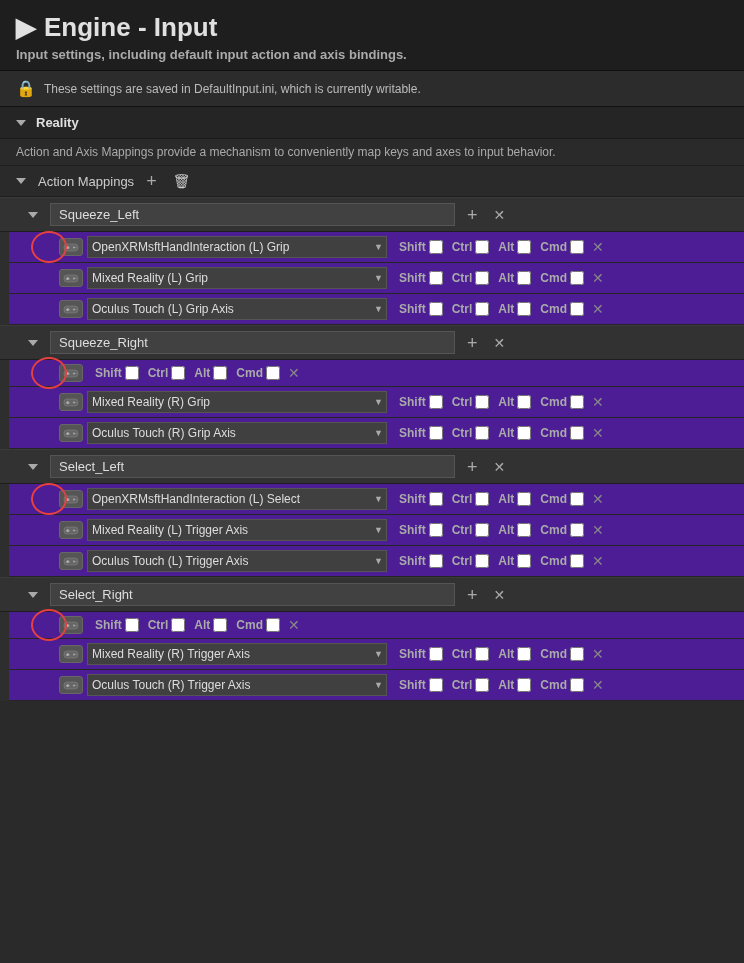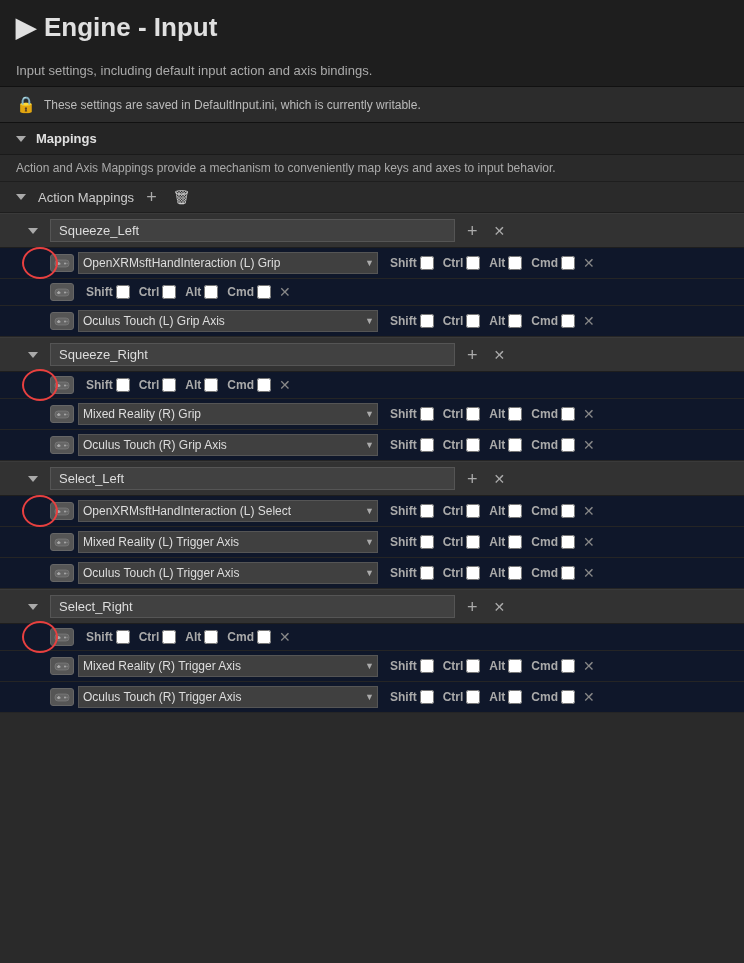--- a/index.html
+++ b/index.html
@@ -20,21 +20,22 @@
       font-size: 26px;
       font-weight: bold;
       color: #e0e0e0;
       display: flex;
       align-items: center;
       gap: 8px;
     }
     .page-subtitle {
       color: #aaa;
       font-size: 13px;
-      margin-top: 20px;
+      margin-top: 4px;
+      font-weight: bold;
     }
     .notice-bar {
       background: #2c2c2c;
       border-bottom: 1px solid #111;
       padding: 8px 16px;
       display: flex;
       align-items: center;
       gap: 8px;
       font-size: 12px;
       color: #bbb;
@@ -114,21 +115,22 @@
       color: #aaa;
       font-size: 14px;
       padding: 0 4px;
     }
     .binding-row {
       display: flex;
       align-items: center;
       padding: 4px 8px 4px 50px;
       gap: 4px;
       border-bottom: 1px solid #252525;
-      background: #0f172a;
+      background: #4c1d95;
+      margin-left: 9px;
     }
     .gamepad-icon {
       width: 24px;
       height: 18px;
       background: #555;
       border: 1px solid #666;
       border-radius: 3px;
       display: flex;
       align-items: center;
       justify-content: center;
@@ -207,21 +209,21 @@
 </div>
 
 <div class="notice-bar">
   <span class="lock-icon">🔒</span>
   <span>These settings are saved in DefaultInput.ini, which is currently writable.</span>
 </div>
 
 <div class="content-area">
   <div class="section-header">
     <span class="triangle-small-down"></span>
-    <span style="font-weight:bold;color:#e0e0e0;">Mappings</span>
+    <span style="font-weight:bold;color:#e0e0e0;">Reality</span>
   </div>
   <div class="bindings-desc">Action and Axis Mappings provide a mechanism to conveniently map keys and axes to input behavior.</div>
 
   <div class="action-mappings-bar">
     <span class="triangle-small-down"></span>
     <span>Action Mappings</span>
     <button class="plus-btn">+</button>
     <button class="icon-btn">🗑</button>
   </div>
 
@@ -260,20 +262,21 @@
         <div class="binding-row" style="position: relative;">
           <div class="gamepad-icon">
             <svg width="16" height="11" viewBox="0 0 16 11" fill="none" xmlns="http://www.w3.org/2000/svg">
       <rect x="1" y="2" width="14" height="7" rx="3" fill="#666" stroke="#888" stroke-width="0.5"></rect>
       <rect x="4" y="4" width="1.5" height="3" rx="0.5" fill="#aaa"></rect>
       <rect x="3" y="5" width="3.5" height="1.5" rx="0.5" fill="#aaa"></rect>
       <circle cx="11" cy="5.5" r="1" fill="#aaa"></circle>
       <circle cx="13" cy="5.5" r="0.7" fill="#888"></circle>
     </svg>
           </div>
+          <div class="select-wrapper"><select class="binding-select"><option value="Mixed Reality (L) Grip">Mixed Reality (L) Grip</option></select></div>
           <div class="modifiers">
             <span class="modifier-label">Shift</span>
             <input type="checkbox" style="width: 14px; height: 14px; background: rgb(58, 58, 58); margin: 0px;">
             <span class="modifier-label">Ctrl</span>
             <input type="checkbox" style="width: 14px; height: 14px; background: rgb(58, 58, 58); margin: 0px;">
             <span class="modifier-label">Alt</span>
             <input type="checkbox" style="width: 14px; height: 14px; background: rgb(58, 58, 58); margin: 0px;">
             <span class="modifier-label">Cmd</span>
             <input type="checkbox" style="width: 14px; height: 14px; background: rgb(58, 58, 58); margin: 0px;">
           </div>

